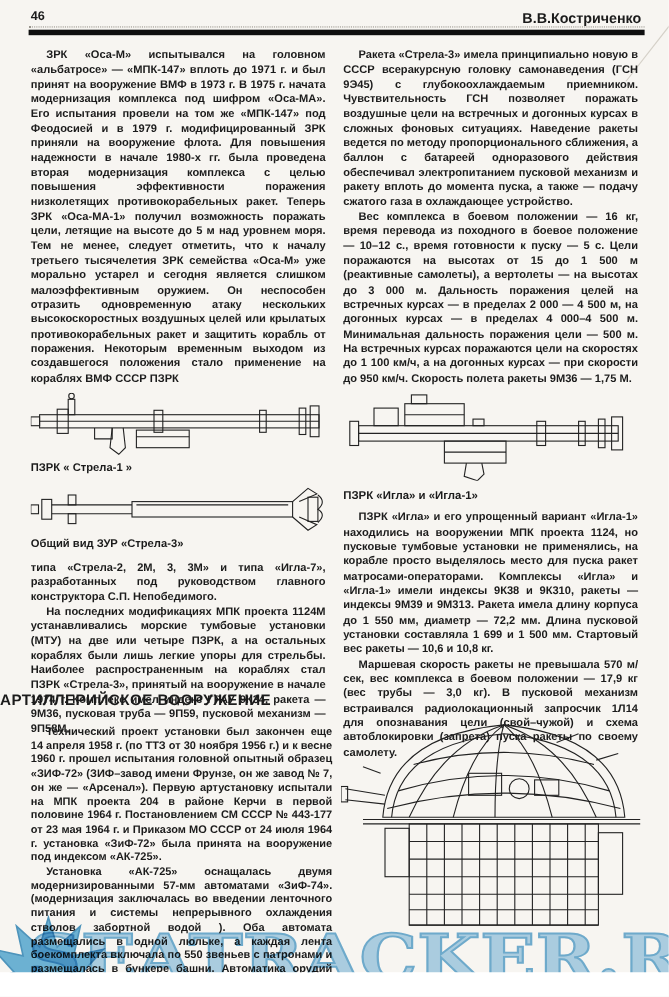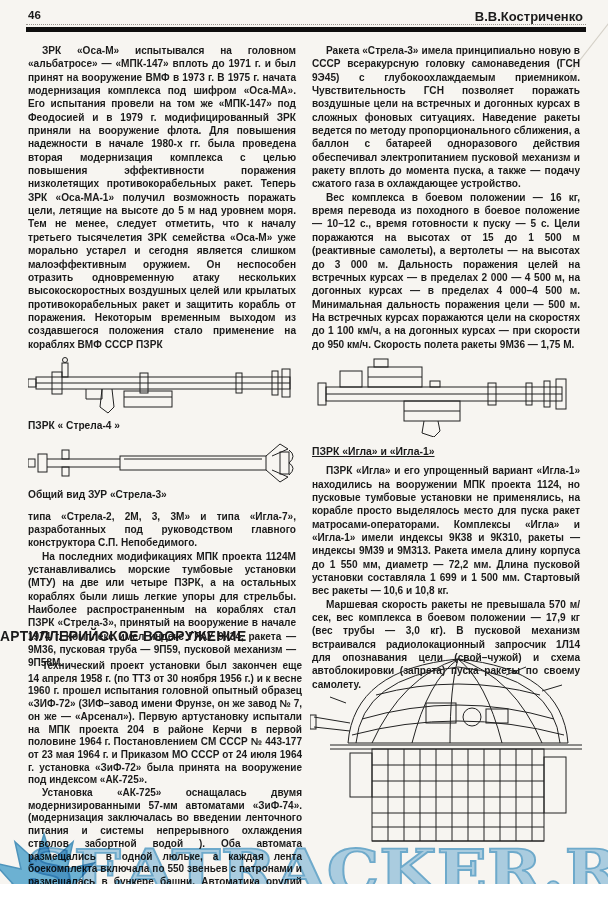--- a/index.html
+++ b/index.html
@@ -12,21 +12,21 @@
   .corner-fold{position:absolute;left:548px;top:30px;width:110px;height:1px;background:#ccc7bd;
                transform:rotate(-52deg);opacity:.8;}
   .col{position:absolute;font-size:10.1px;line-height:13.35px;}
   .col-lt{left:28px;top:44px;width:268px;}
   .col-rt{left:312px;top:44px;width:268px;}
   .col-lb{left:28px;top:660px;width:274px;font-size:10px;line-height:12.7px;}
   p.para{margin:0;text-align:justify;font-weight:bold;}
   p.indent{text-indent:14px;}
   .caption{font-weight:bold;margin:4px 0 8px 0;font-size:10.2px;}
   .fig{display:block;margin:6px 0 2px 0;}
-  .igla-heading{font-weight:bold;margin:8px 0 6px 0;font-size:10.4px;text-decoration:underline;}
+  .igla-heading{font-weight:bold;margin:8px 0 6px 0;font-size:10.4px;}
   .section-heading{position:absolute;left:0;top:629px;width:608px;text-align:left;
                    font-size:13.8px;font-weight:bold;letter-spacing:.4px;}
   .turret-fig{position:absolute;left:310px;top:647px;}
   .schema-caption{position:absolute;left:318px;top:858px;width:286px;font-weight:bold;
                   font-size:10.2px;line-height:14px;}
   .wm{pointer-events:none;mix-blend-mode:multiply;}
   .wm-star{position:absolute;left:-16px;top:832px;opacity:.9;}
   .wm-text{position:absolute;left:26px;top:836px;font-family:"DejaVu Serif",serif;font-weight:bold;
            font-size:66px;white-space:nowrap;color:#9ccbe8;-webkit-text-stroke:2px #4f9dcd;
            opacity:.8;transform:scaleY(.88);transform-origin:top left;}
@@ -56,21 +56,21 @@
       <rect class="ink" x="112" y="16" width="8" height="20"></rect>
       <rect class="ink" x="208" y="16" width="6" height="20"></rect>
       <rect class="ink" x="244" y="14" width="6" height="24"></rect>
       <rect class="ink" x="254" y="12" width="8" height="28"></rect>
       <path class="ink" d="M58,32 L58,42 L74,42 L74,32"></path>
       <path class="ink" d="M74,32 L72,50 L80,56 L86,50 L84,32"></path>
       <rect class="ink" x="96" y="34" width="48" height="16"></rect>
       <line class="ink" x1="96" y1="40" x2="144" y2="40"></line>
       <line class="ink" x1="8" y1="26" x2="262" y2="26"></line>
     </svg>
-    <div class="caption">ПЗРК « Стрела-4 »</div>
+    <div class="caption">ПЗРК « Стрела-1 »</div>
 
     <svg class="fig" width="268" height="44" viewBox="0 0 268 44">
       <rect class="ink" x="0" y="19" width="7" height="8"></rect>
       <rect class="ink" x="10" y="14" width="9" height="18"></rect>
       <line class="ink" x1="19" y1="19" x2="92" y2="19"></line>
       <line class="ink" x1="19" y1="27" x2="92" y2="27"></line>
       <rect class="ink" x="34" y="10" width="7" height="9"></rect>
       <rect class="ink" x="34" y="27" width="7" height="9"></rect>
       <rect class="ink" x="92" y="16" width="146" height="14"></rect>
       <line class="ink" x1="96" y1="19" x2="234" y2="19"></line>

